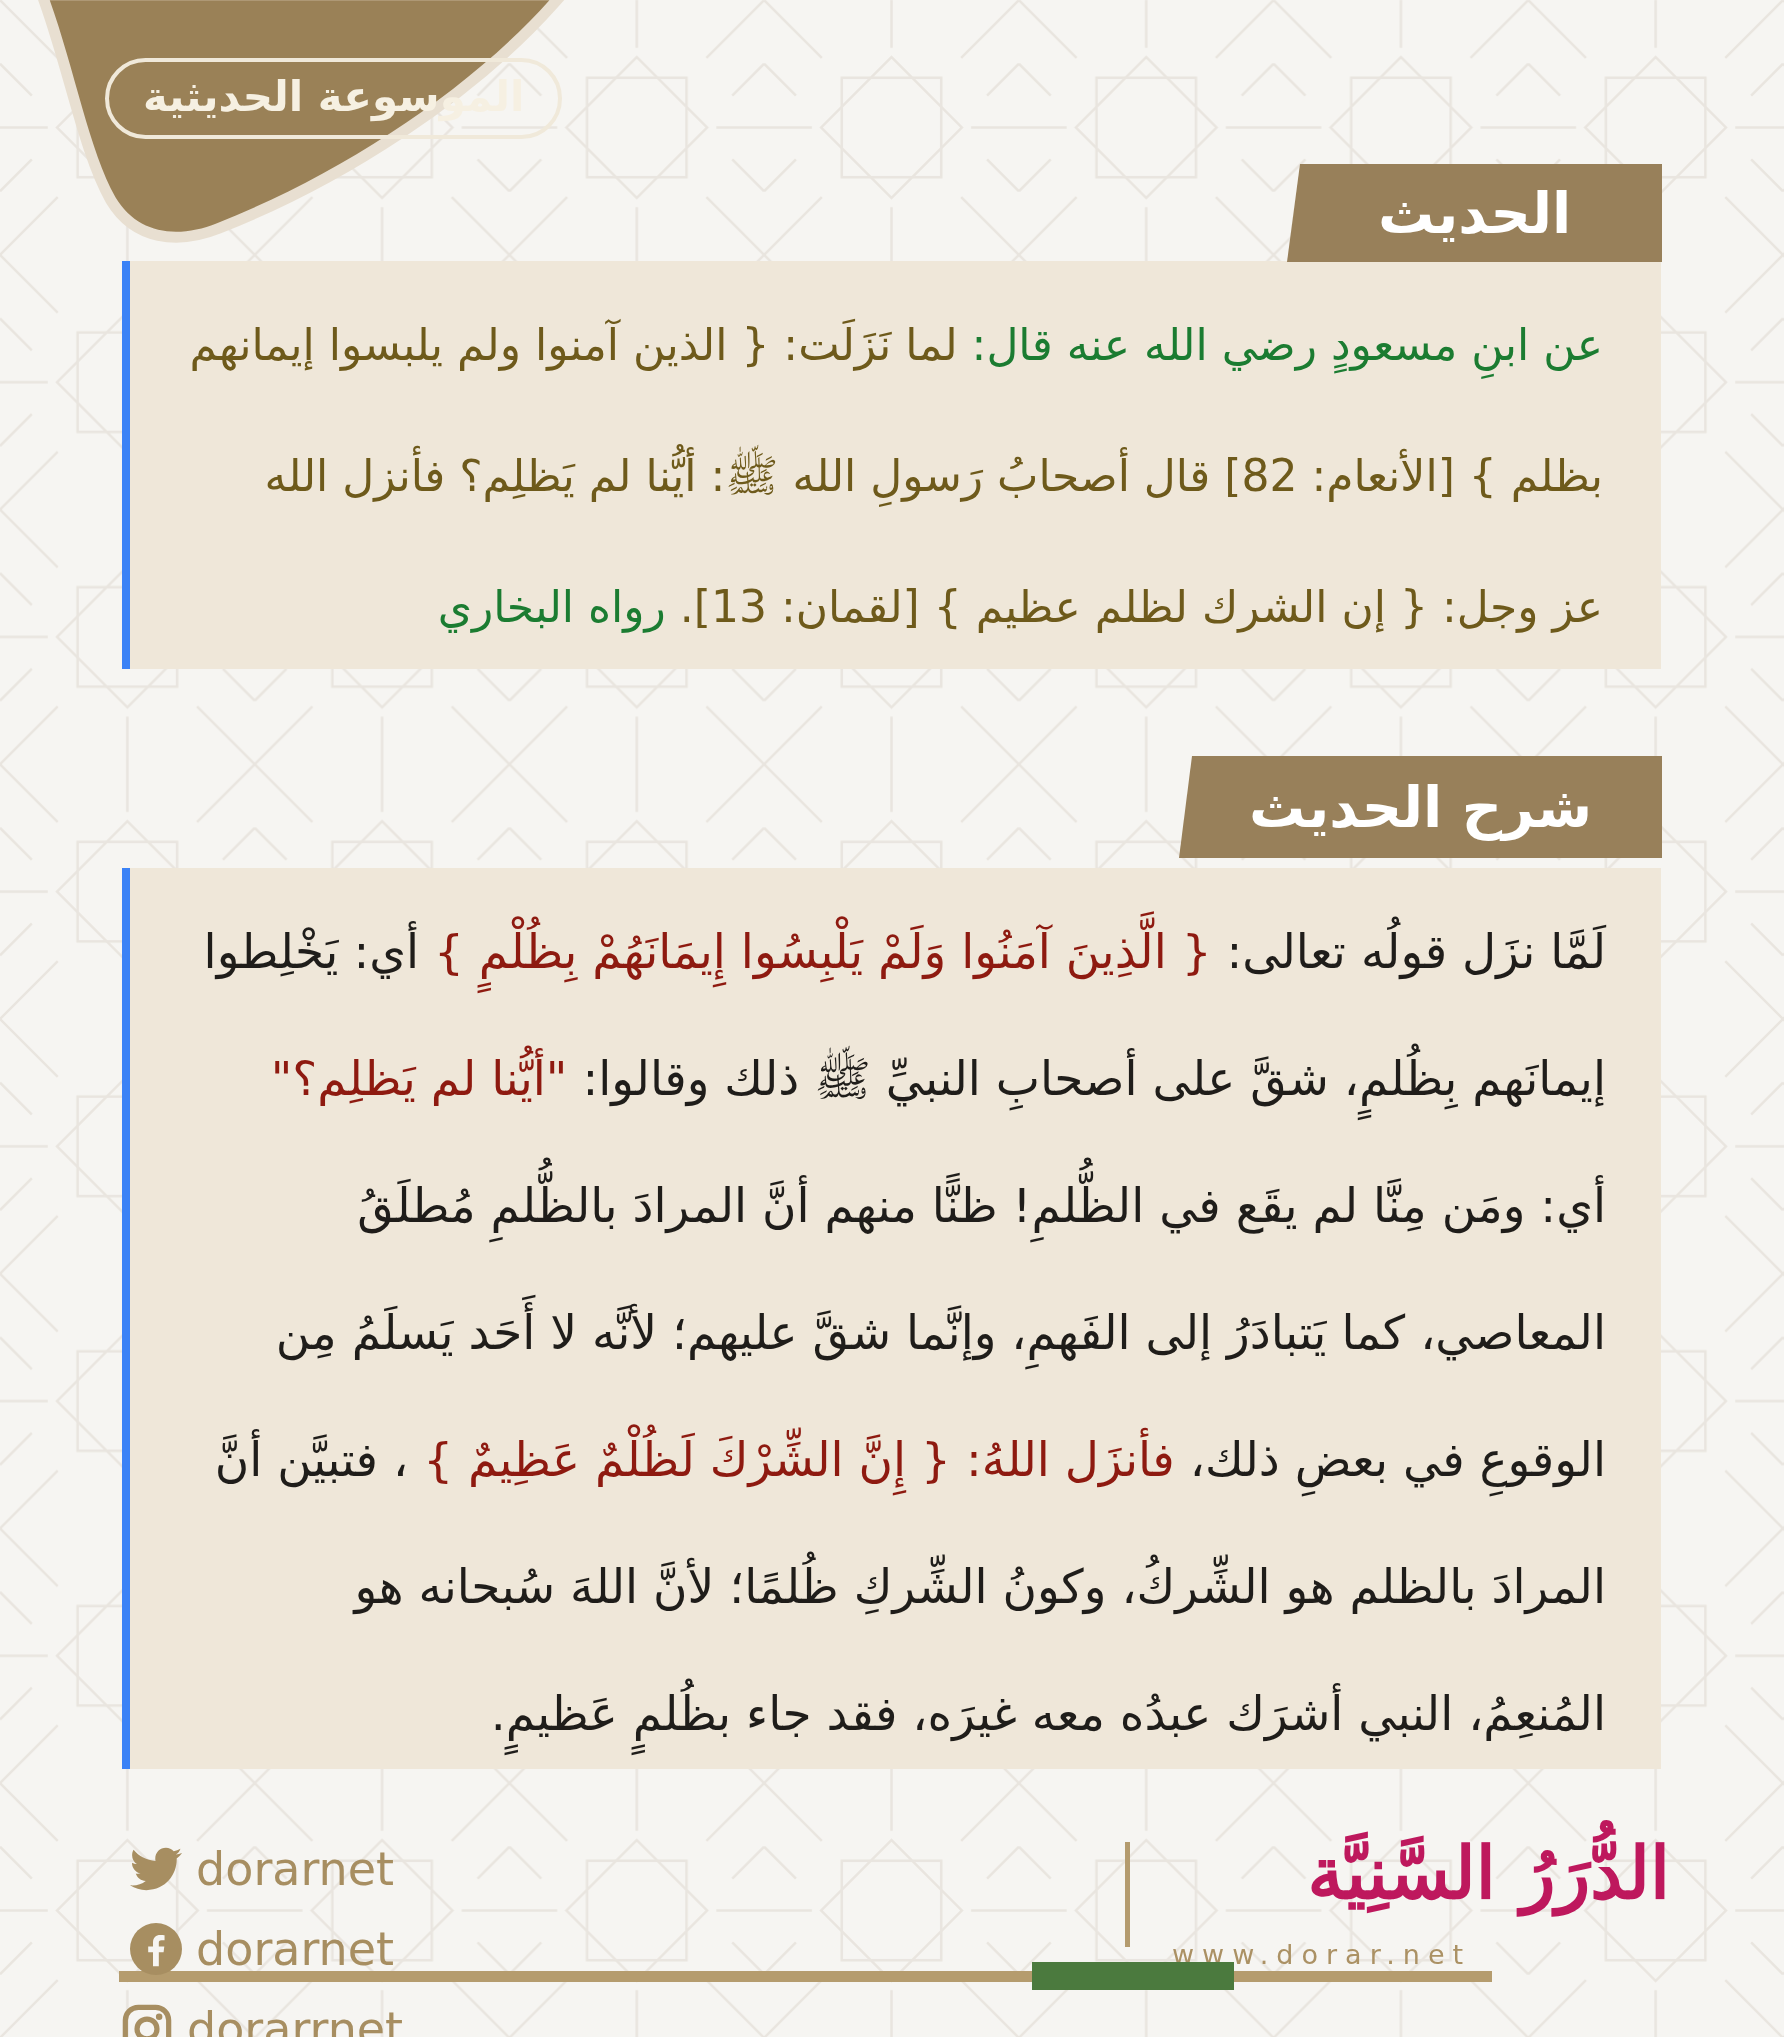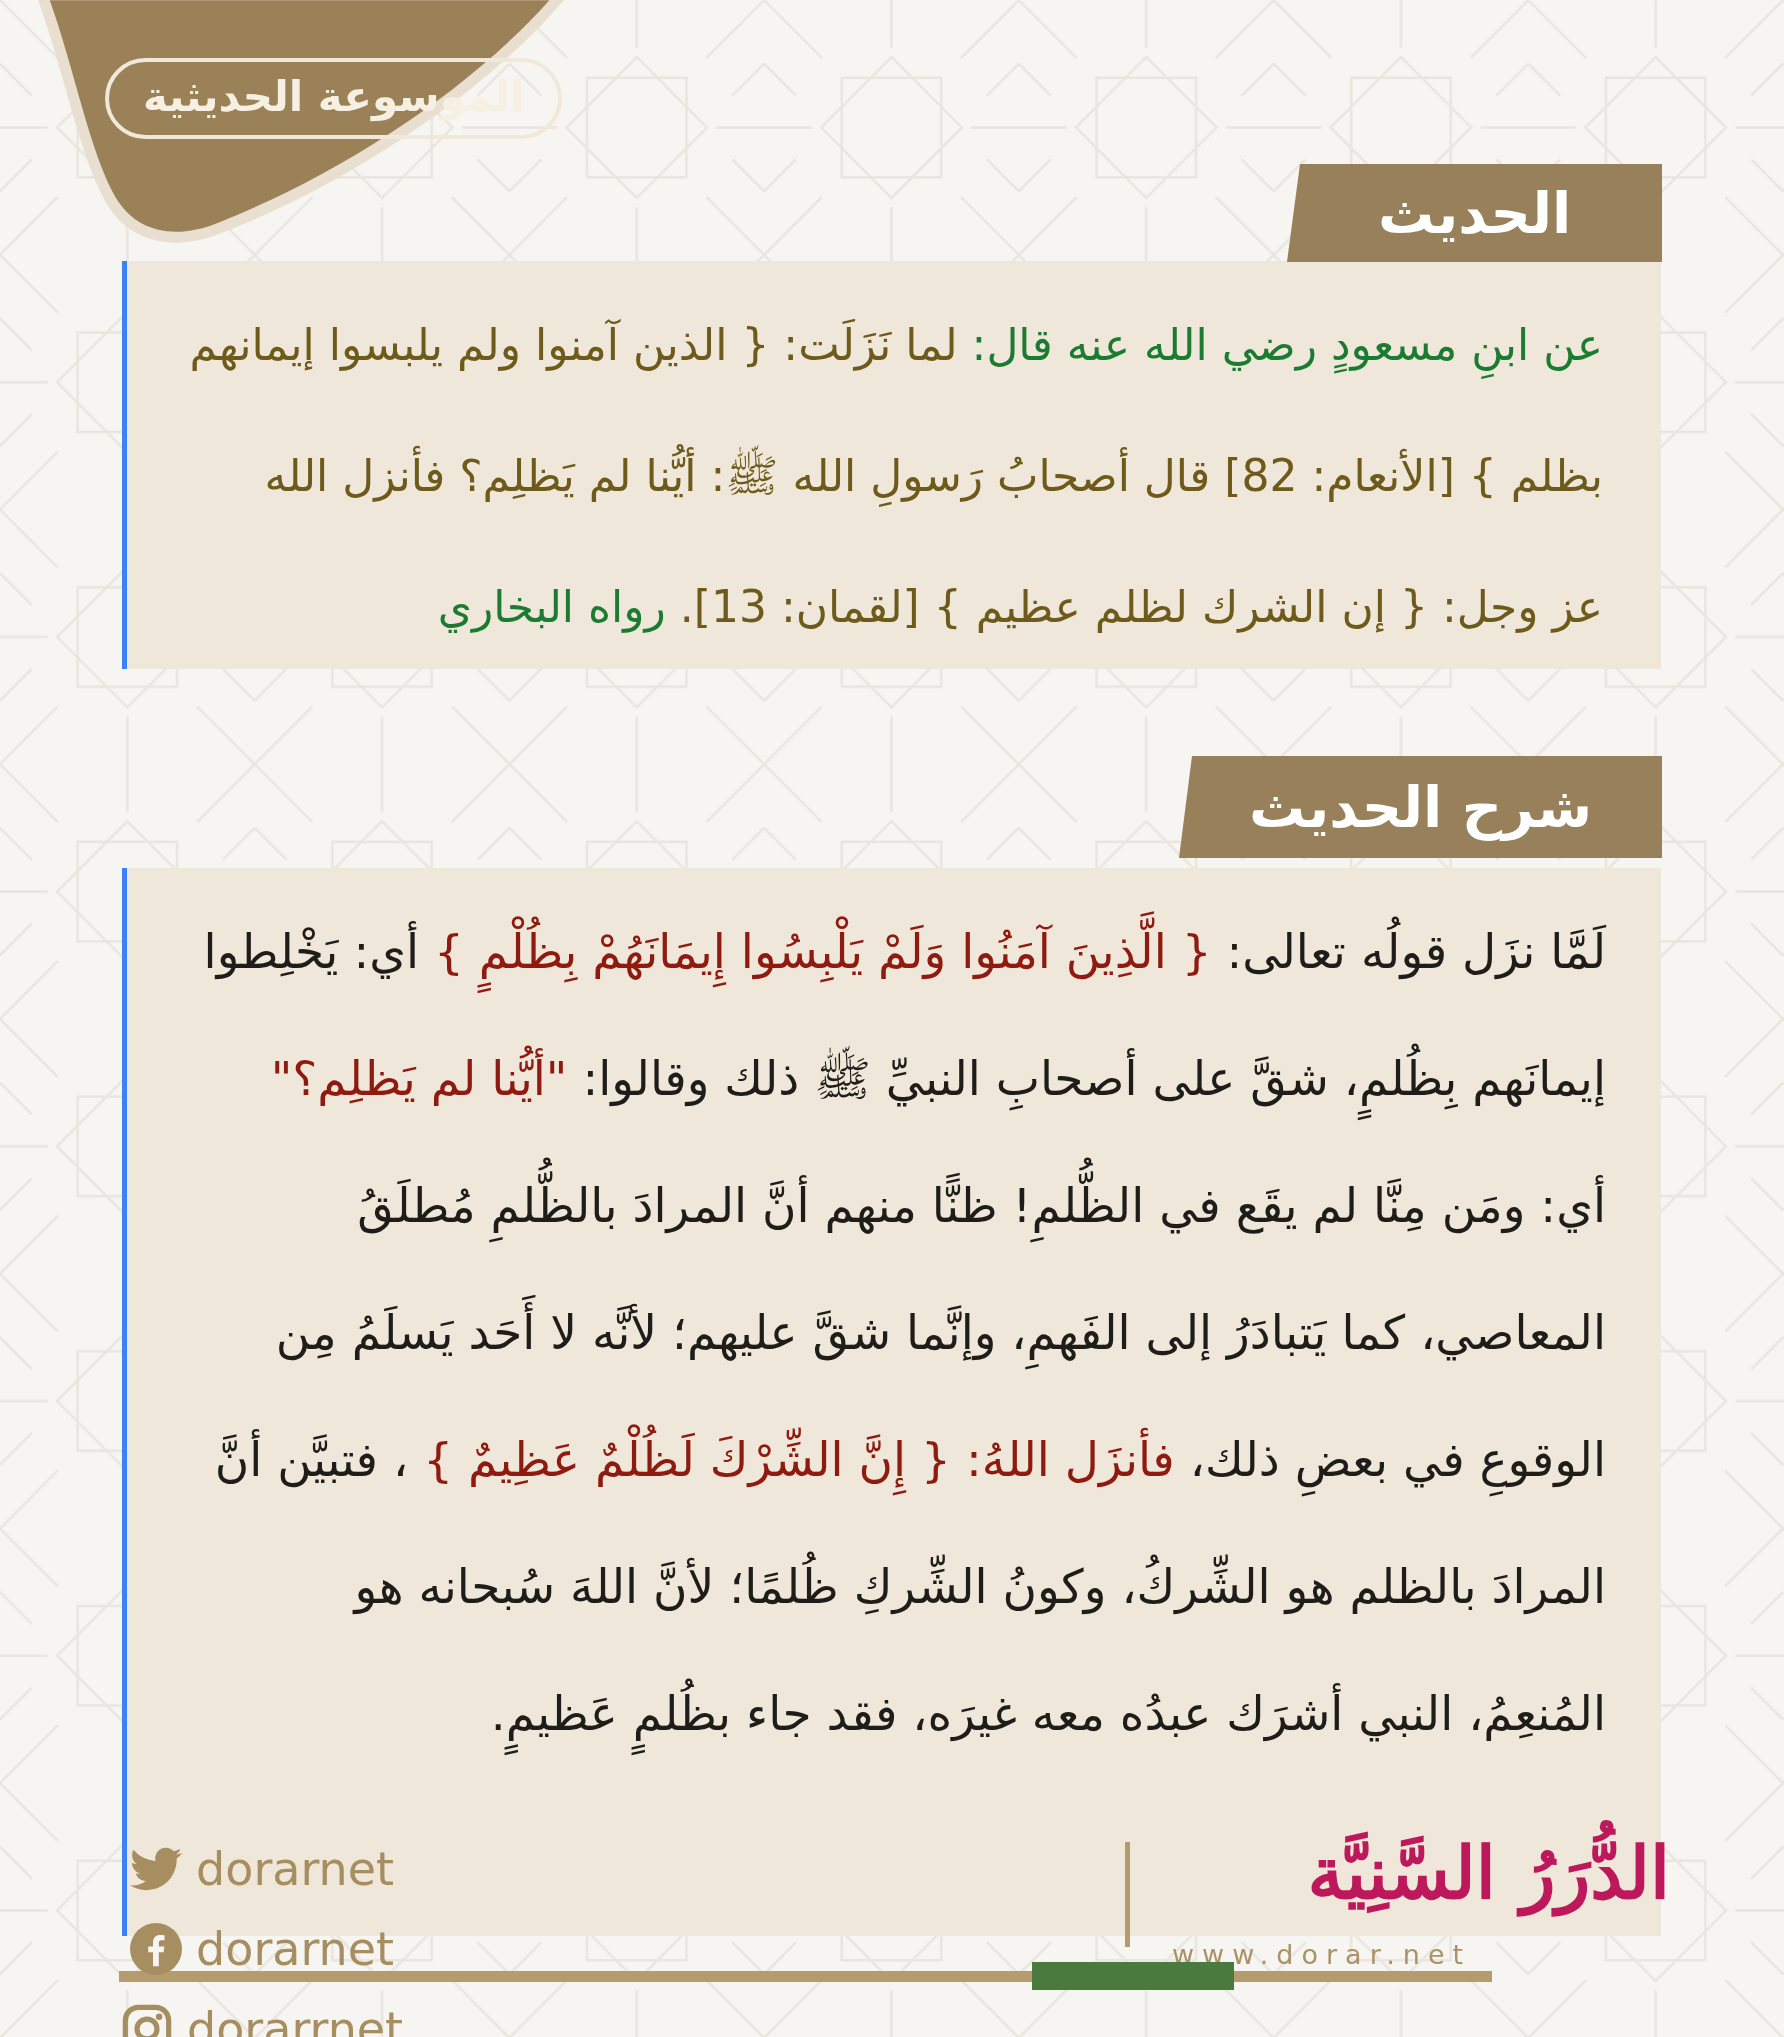--- a/index.html
+++ b/index.html
@@ -25,25 +25,25 @@
     display:flex;align-items:center;justify-content:center;
     color:#ffffff;font-weight:bold;font-size:56px;
     clip-path:polygon(13px 0,100% 0,100% 100%,0 100%);
     direction:rtl;
   }
   #hadith-bar{left:1287px;top:164px;width:375px;height:98px;}
   #sharh-bar{left:1179px;top:756px;width:483px;height:102px;}
   
   .panel{
     position:absolute;z-index:2;left:122px;width:1539px;
-    background:#efe7d9;border-left:5px solid #3b82f6;
+    background:#efe7d9;border-left:8px solid #3b82f6;
     box-sizing:border-box;direction:rtl;text-align:right;
   }
   #hadith-panel{top:261px;height:408px;padding:18px 58px 0 70px;}
-  #sharh-panel{top:868px;height:1068px;padding:20px 55px 0 60px;}
+  #sharh-panel{top:868px;height:901px;padding:20px 55px 0 60px;}
   #hadith-panel .tline{line-height:131px;font-size:44px;white-space:nowrap;}
   #sharh-panel .tline{line-height:127px;font-size:47px;white-space:nowrap;}
   .seg-green{color:#1b7c31;}
   .seg-olive{color:#6e5a1b;}
   .seg-black{color:#1f1d1a;}
   .seg-red{color:#8e1a10;}
   
   #social-row{
     position:absolute;z-index:2;left:121px;top:1842px;height:64px;
     display:flex;flex-direction:column;align-items:center;gap:26px;direction:ltr;

